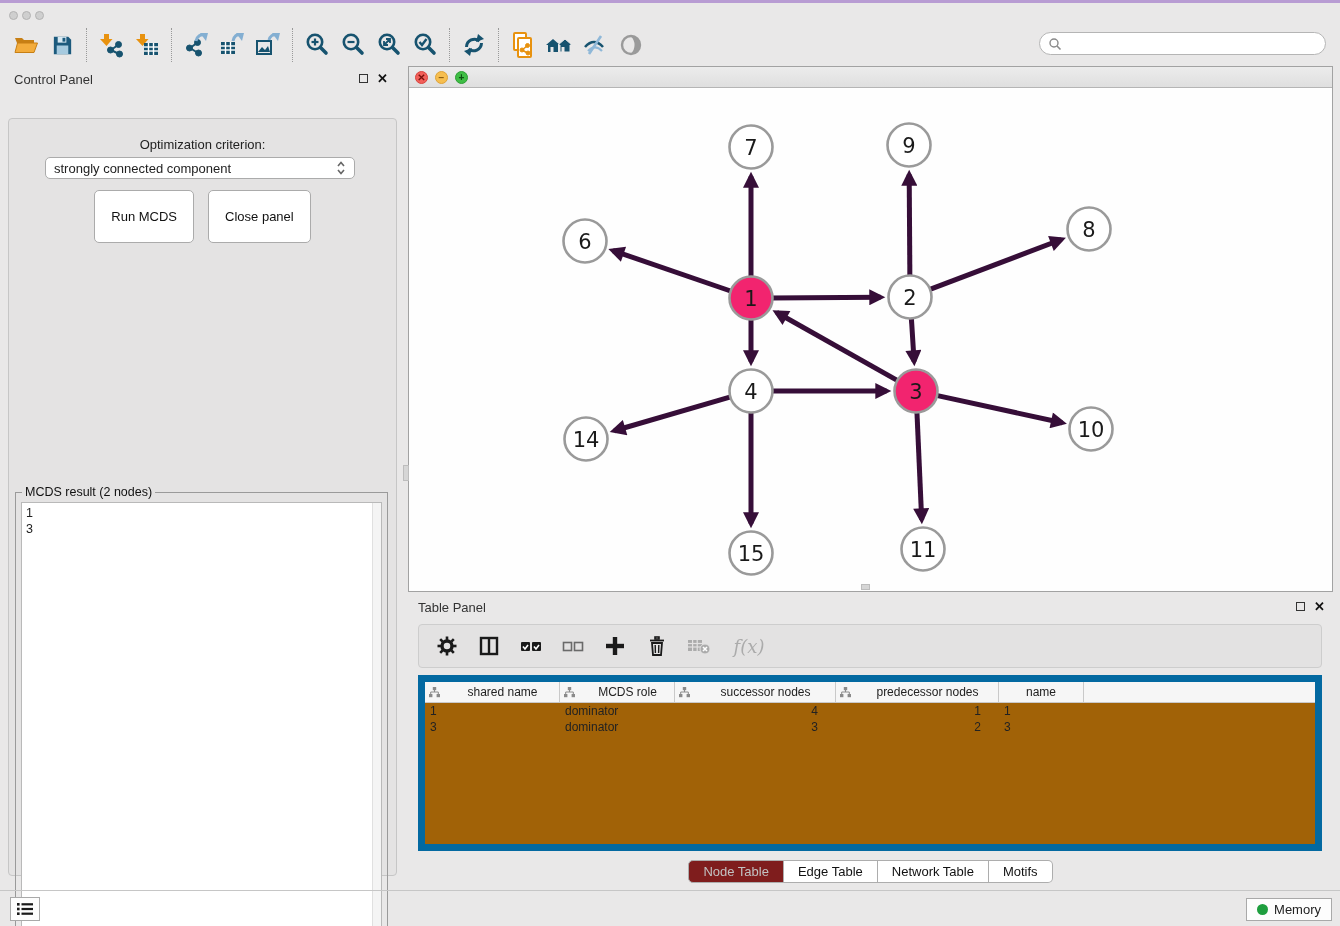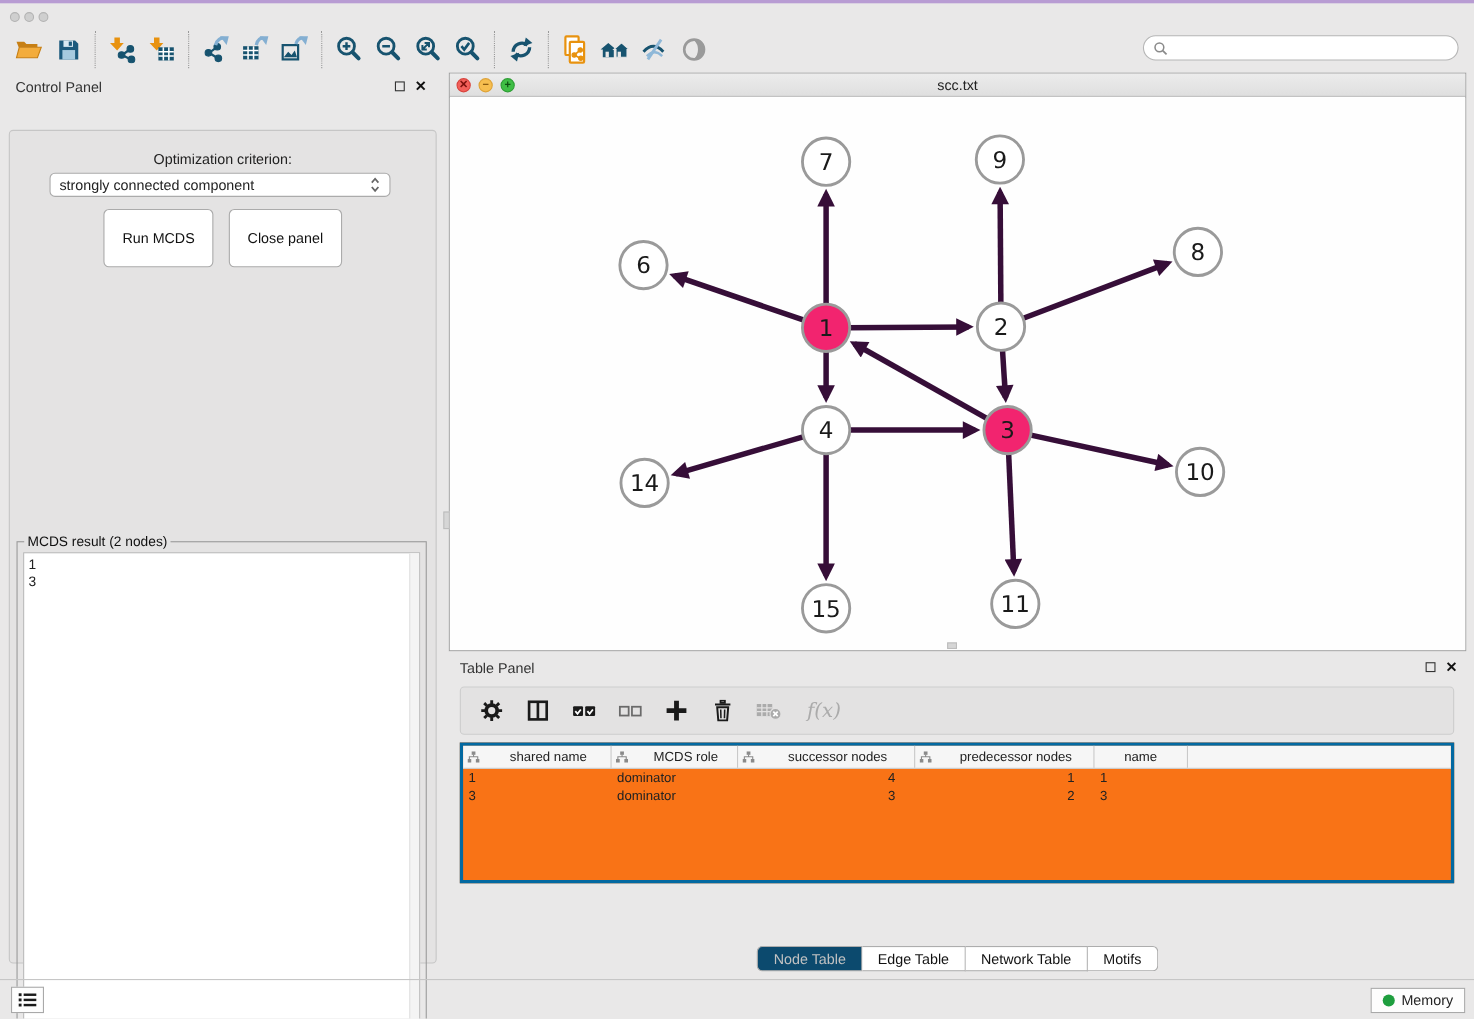--- a/index.html
+++ b/index.html
@@ -81,36 +81,36 @@
 
   
   .table-panel { position:absolute; left:408px; top:596px; width:925px; height:291px; }
   .tp-head { position:absolute; left:10px; top:4px; font-size:13px; color:#333; }
   .tp-head-ic { position:absolute; right:8px; top:6px; }
   .tp-toolbar { position:absolute; left:10px; top:28px; right:11px; height:44px;
     background:#E3E2E2; border:1px solid #CDCDCD; border-radius:4px;
     display:flex; align-items:center; gap:18px; padding-left:16px; }
   .tp-ic { display:flex; align-items:center; justify-content:center; width:24px; height:24px; }
   .fx { font-family:"DejaVu Serif",serif; font-style:italic; font-size:18px; color:#ABABAB; }
-  .nt { position:absolute; left:10px; top:79px; right:11px; height:128px; background:#f97316;
-    border:3px solid #0369a1; font-size:12px; }
+  .nt { position:absolute; left:10px; top:79px; right:11px; height:176px; background:#a16207;
+    border:7px solid #0369a1; font-size:12px; }
   .nt-head { display:flex; height:21px; background:#F6F6F6; border-bottom:1px solid #C9C9C9; }
   .nt-hcell { display:flex; align-items:center; justify-content:center; gap:6px;
     border-right:1px solid #C9C9C9; color:#222; }
   .nt-hcell .hic { margin-left:4px; margin-right:auto; }
   .nt-hcell span { margin-right:auto; }
   .nt-row { display:flex; height:16px; line-height:16px; }
   .nt-cell { overflow:hidden; white-space:nowrap; }
   .c0{width:135px} .c1{width:115px} .c2{width:161px} .c3{width:163px} .c4{width:85px}
   .al{ padding-left:5px; text-align:left; } .ar{ padding-right:18px; text-align:right; }
   .tp-tabs { position:absolute; left:0; right:0; top:264px; display:flex; justify-content:center; }
   .tp-tab { font-size:13px; padding:3px 14px; background:#fff; border:1px solid #ADADAD;
     border-left-width:0; color:#111; }
   .tp-tab:last-child { border-radius:0 5px 5px 0; }
-  .tp-tab.active { background:#0c4a6e; color:#C2C2C2; border-radius:5px 0 0 5px; border-left-width:1px; }
+  .tp-tab.active { background:#7f1d1d; color:#C2C2C2; border-radius:5px 0 0 5px; border-left-width:1px; }
 
   
   .statusbar { position:absolute; left:0; right:0; bottom:0; height:36px; border-top:1px solid #C6C6C6; }
   .sb-left-btn { position:absolute; left:10px; top:6px; width:30px; height:24px; background:#FDFDFD;
     border:1px solid #A9A9A9; display:flex; align-items:center; justify-content:center; }
   .memory-btn { position:absolute; right:8px; top:7px; height:23px; background:#FDFDFD;
     border:1px solid #A9A9A9; display:flex; align-items:center; gap:6px; padding:0 10px; font-size:13px; }
   .mem-dot { width:11px; height:11px; border-radius:50%; background:#1E9E3E; }
 
   svg { display:block; }
@@ -314,21 +314,20 @@
         </div>
     </div>
   </div>
 </div>
 
 <div class="net-window">
   <div class="net-titlebar">
     <div class="tl red">✕</div>
     <div class="tl yel">−</div>
     <div class="tl grn">+</div>
-    <div class="net-title">scc.txt</div>
   </div>
   <div class="net-canvas">
     <svg id="graph-svg" width="923" height="503" viewBox="0 0 923 503">
       <defs>
         <marker id="arrow" viewBox="0 0 10 10" refX="7" refY="5" markerWidth="3.6" markerHeight="3.2" orient="auto-start-reverse">
           <path d="M0,0 L10,5 L0,10 z" fill="#360E38"></path>
         </marker>
       </defs>
     <line x1="342" y1="190.5" x2="342" y2="87.5" stroke="#360E38" stroke-width="5" marker-end="url(#arrow)"></line>
         <line x1="324.5027736563991" y1="202.99191625551055" x2="203.90098254790414" y2="161.58045786283455" stroke="#360E38" stroke-width="5" marker-end="url(#arrow)"></line>

